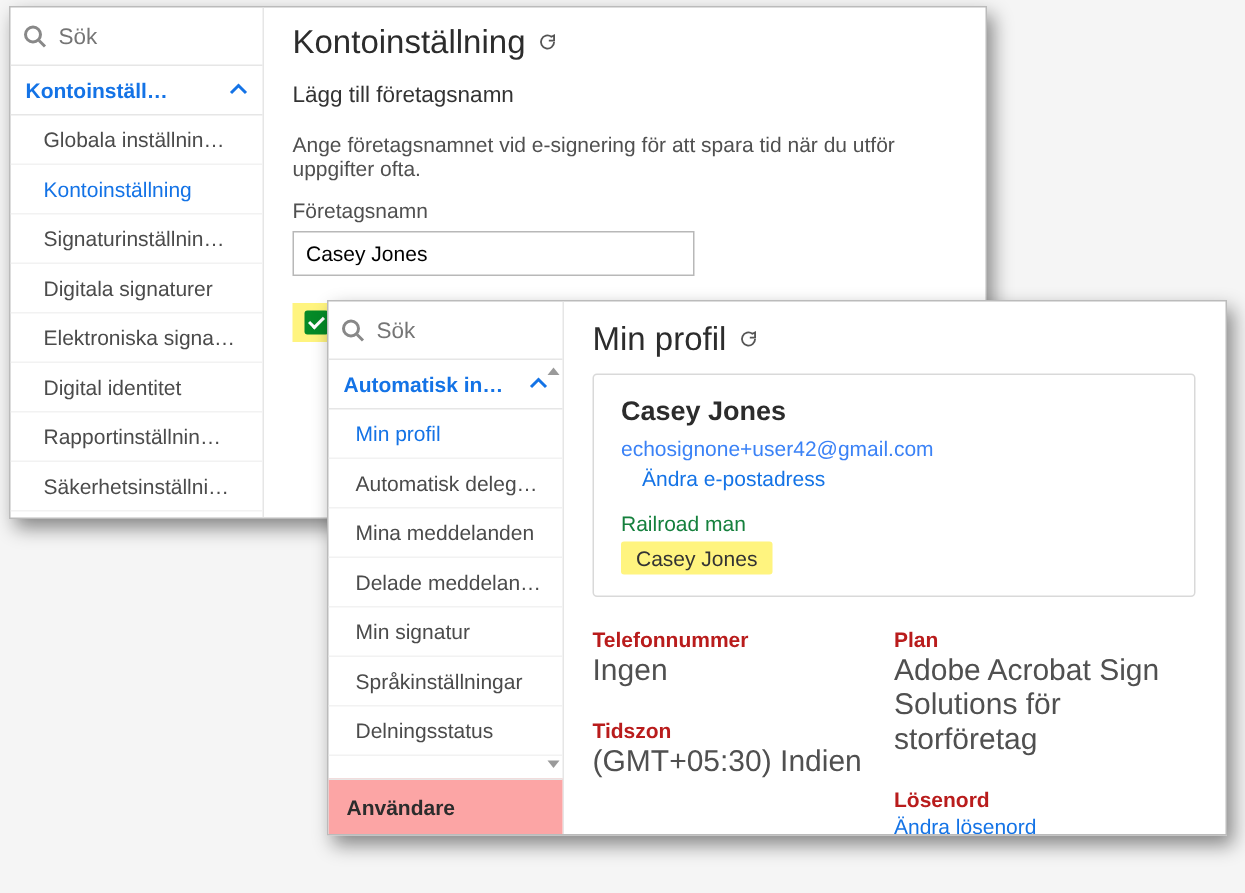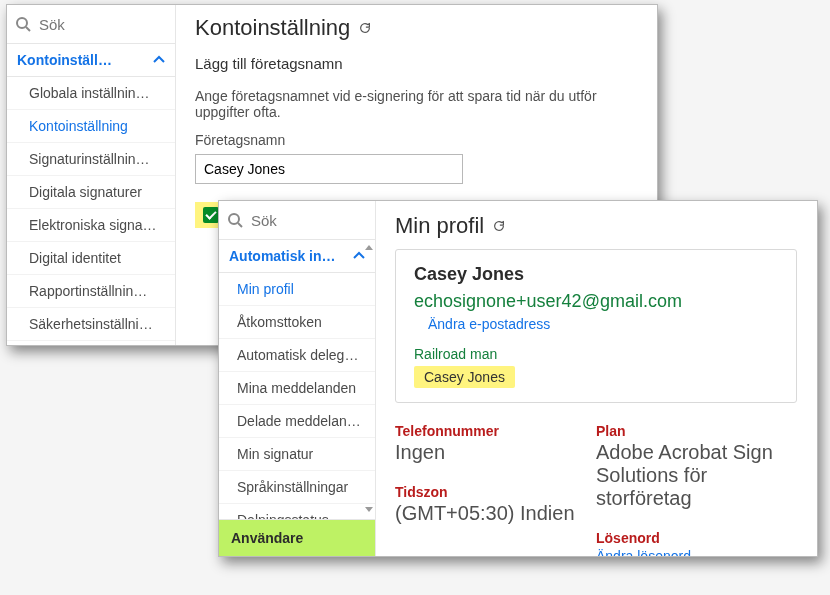--- a/index.html
+++ b/index.html
@@ -176,21 +176,21 @@
 
 .bottom-tab {
   position: absolute;
   left: 0;
   bottom: 0;
   width: 100%;
   padding: 10px 12px;
   font-weight: 600;
   border-top: 1px solid #e6e6e6;
   box-sizing: border-box;
-  background: #bef264;
+  background: #fca5a5;
 }
 
 
 .sb-scroll {
   position: absolute;
   right: 2px;
   top: 44px;
   bottom: 44px;
   width: 8px;
 }
@@ -210,21 +210,21 @@
   border: 1px solid #d9d9d9;
   border-radius: 3px;
   padding: 14px 18px;
   margin-top: 10px;
 }
 .card h2 {
   margin: 0 0 6px 0;
   font-size: 18px;
   font-weight: 600;
 }
-.card .email { color: #15803d; font-size: 18px; }
+.card .email { color: #3b82f6; font-size: 14px; }
 .card .lnk { color: #1473e6; margin-left: 14px; display: inline-block; margin-top: 4px; cursor: pointer; }
 .card .role { margin-top: 14px; color: #15803d; font-size: 14px; }
 .company-pill {
   display: inline-block;
   margin-top: 4px;
   background: #fff47f;
   padding: 3px 10px;
   color: #333;
   font-size: 14px;
   border-radius: 2px;
@@ -302,21 +302,20 @@
         <input placeholder="Sök" style="">
       </div>
       <div class="category">
         <span>Automatisk in…</span>
         <svg class="chev" width="12" height="12" viewBox="0 0 12 12">
             <path d="M1 8 L6 3 L11 8" stroke="#1473e6" stroke-width="2" fill="none"></path>
           </svg>
       </div>
       <div id="sb-b-items">
           <div class="sb-item active">Min profil</div>
-          <div class="sb-item">Åtkomsttoken</div>
           <div class="sb-item">Automatisk deleg…</div>
           <div class="sb-item">Mina meddelanden</div>
           <div class="sb-item">Delade meddelan…</div>
           <div class="sb-item">Min signatur</div>
           <div class="sb-item">Språkinställningar</div>
           <div class="sb-item">Delningsstatus</div>
         </div>
       <div class="sb-scroll">
         <span class="arrow up"></span>
         <span class="arrow dn"></span>

